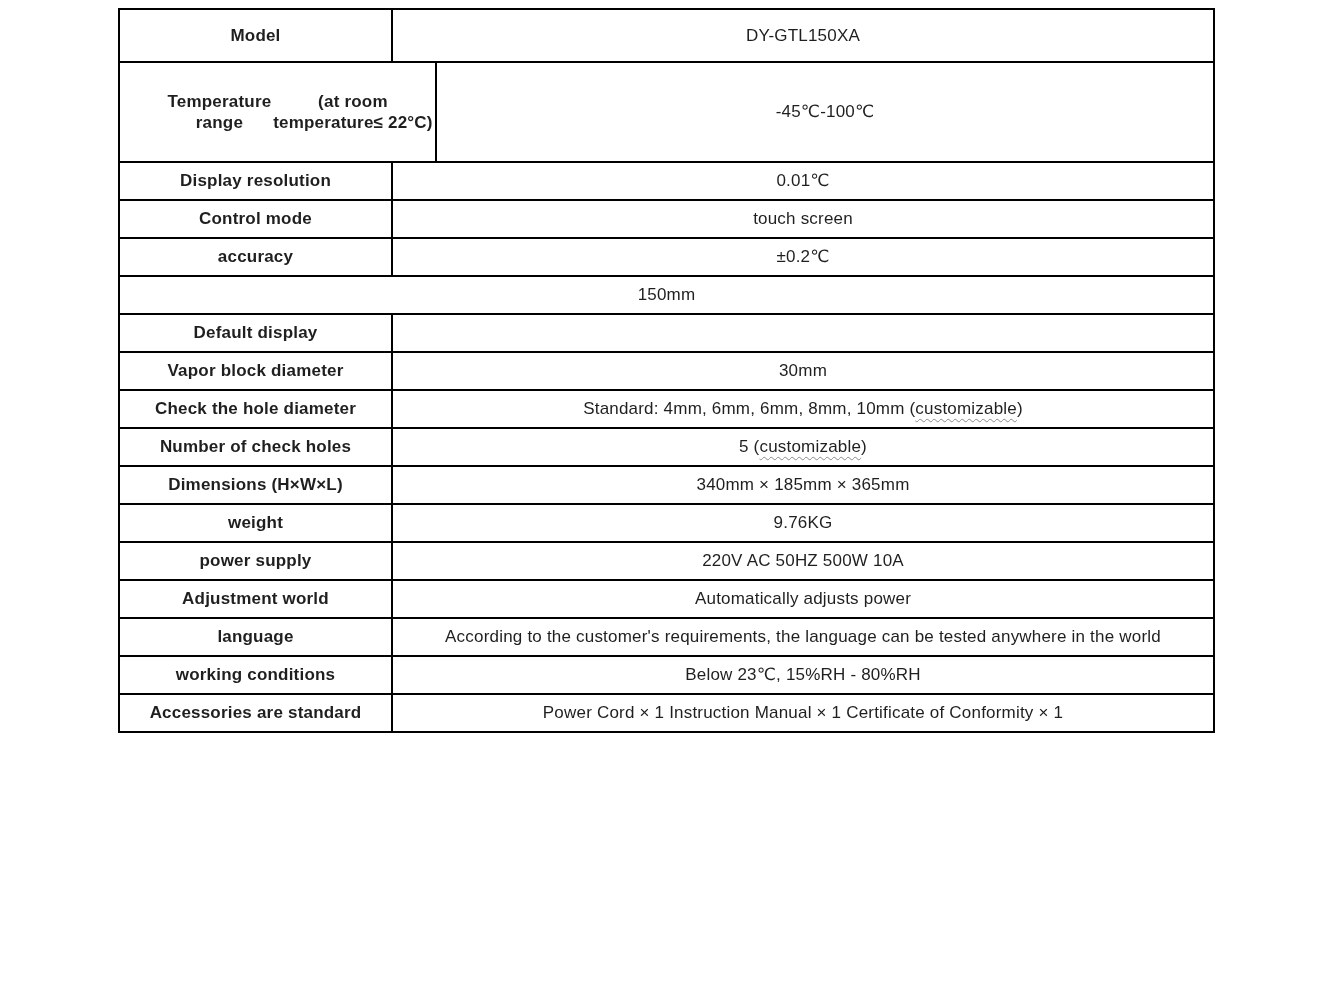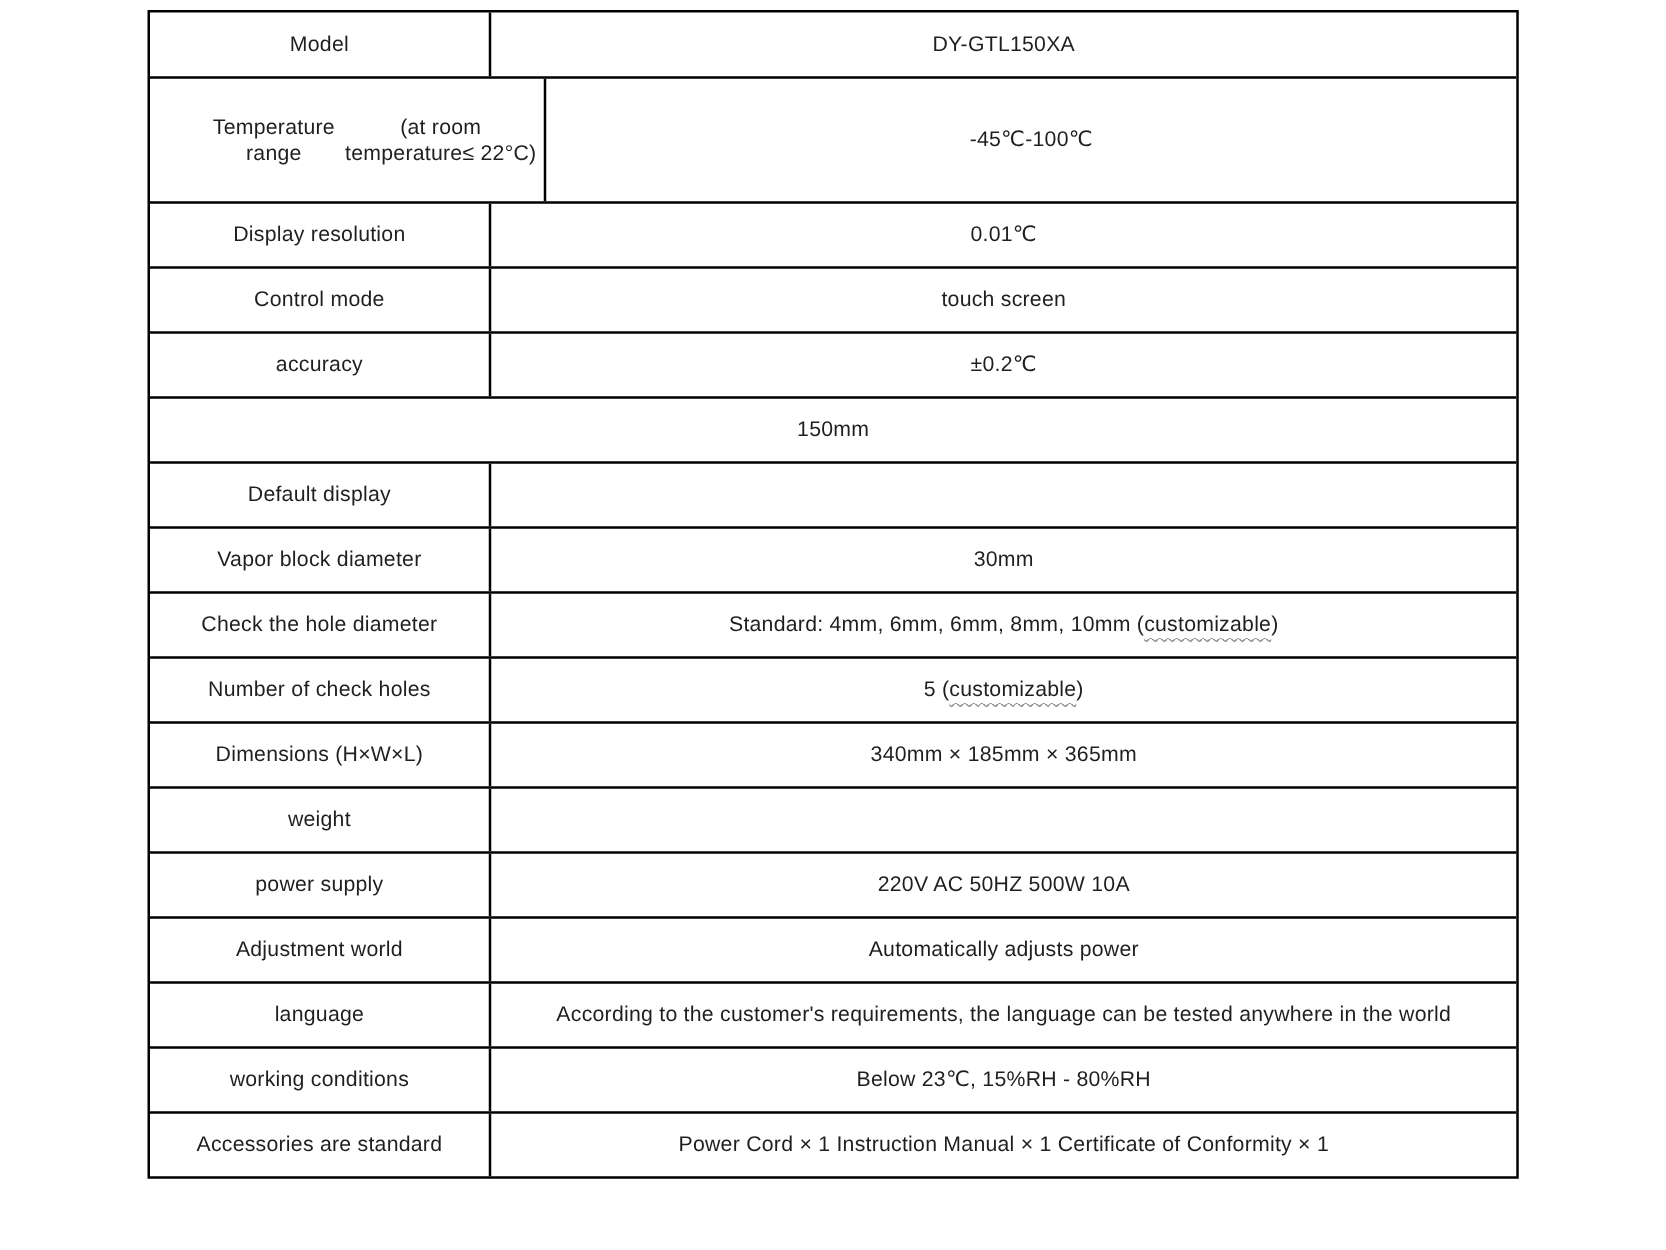--- a/index.html
+++ b/index.html
@@ -37,27 +37,28 @@
     font-size: 17px;
     line-height: 1.25;
     letter-spacing: 0.2px;
   }
   .cell.label {
     width: 273px;
     flex: 0 0 273px;
     border-right: 2px solid #000000;
     padding: 12px 2px;
     box-sizing: border-box;
+    font-weight: bold;
   }
   .cell.value {
     flex: 1;
     padding: 0 4px;
     box-sizing: border-box;
   }
-  .row.h-normal .cell { height: 50px; }
+  .row.h-normal .cell { height: 36px; }
   .row.h-first  .cell { height: 51px; }
   .row.h-tall   .cell { height: 98px; }
   .label.two-line {
     flex-direction: row;
     justify-content: space-around;
     align-items: center;
     margin-left: 44px;
   }
   .wavy {
     text-decoration-line: underline;
@@ -133,20 +134,21 @@
       </div>
     </div>
 
     <div class="row h-normal">
       <div class="cell label">Dimensions (H×W×L)</div>
       <div class="cell value">340mm × 185mm × 365mm</div>
     </div>
 
     <div class="row h-normal">
       <div class="cell label">weight</div>
+      <div class="cell value">9.76KG</div>
     </div>
 
     <div class="row h-normal">
       <div class="cell label">power supply</div>
       <div class="cell value">220V AC 50HZ 500W 10A</div>
     </div>
 
     <div class="row h-normal">
       <div class="cell label">Adjustment world</div>
       <div class="cell value">Automatically adjusts power</div>

